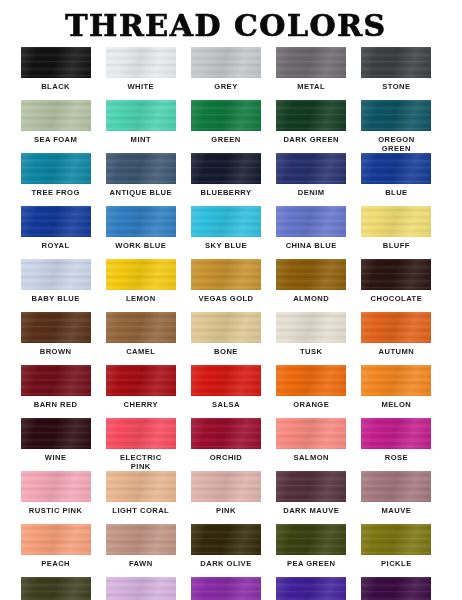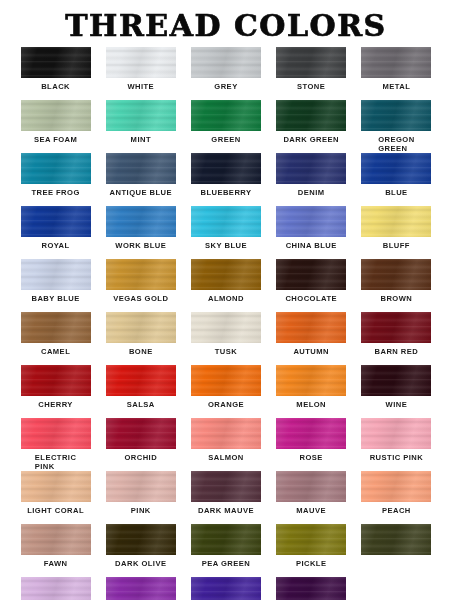--- a/index.html
+++ b/index.html
@@ -79,21 +79,21 @@
         rgba(0,0,0,0.05) 100%
       );
     pointer-events: none;
   }
   .label {
     font-family: "Liberation Sans", sans-serif;
     font-size: 7.6px;
     font-weight: bold;
     letter-spacing: 0.45px;
     color: #1b1b1b;
-    text-align: left;
+    text-align: center;
     line-height: 9px;
     margin-top: 4px;
     white-space: pre-line;
     text-transform: uppercase;
   }
   #bottom-rule {
     height: 2px;
     background: #1b1b1b;
     margin: 0 2px 2px 2px;
   }
@@ -112,26 +112,26 @@
       </div>
       <div class="cell">
         <div class="swatch" style="background-color: rgb(233, 236, 239);"></div>
         <div class="label">WHITE</div>
       </div>
       <div class="cell">
         <div class="swatch" style="background-color: rgb(197, 201, 204);"></div>
         <div class="label">GREY</div>
       </div>
       <div class="cell">
+        <div class="swatch" style="background-color: rgb(110, 106, 112);"></div>
+        <div class="label">METAL</div>
+      </div>
+      <div class="cell">
         <div class="swatch" style="background-color: rgb(61, 63, 65);"></div>
         <div class="label">STONE</div>
-      </div>
-      <div class="cell">
-        <div class="swatch" style="background-color: rgb(110, 106, 112);"></div>
-        <div class="label">METAL</div>
       </div>
       <div class="cell">
         <div class="swatch" style="background-color: rgb(182, 194, 164);"></div>
         <div class="label">SEA FOAM</div>
       </div>
       <div class="cell">
         <div class="swatch" style="background-color: rgb(77, 212, 178);"></div>
         <div class="label">MINT</div>
       </div>
       <div class="cell">
@@ -185,20 +185,24 @@
       </div>
       <div class="cell">
         <div class="swatch" style="background-color: rgb(242, 221, 114);"></div>
         <div class="label">BLUFF</div>
       </div>
       <div class="cell">
         <div class="swatch" style="background-color: rgb(204, 213, 234);"></div>
         <div class="label">BABY BLUE</div>
       </div>
       <div class="cell">
+        <div class="swatch" style="background-color: rgb(245, 203, 14);"></div>
+        <div class="label">LEMON</div>
+      </div>
+      <div class="cell">
         <div class="swatch" style="background-color: rgb(201, 147, 47);"></div>
         <div class="label">VEGAS GOLD</div>
       </div>
       <div class="cell">
         <div class="swatch" style="background-color: rgb(141, 94, 8);"></div>
         <div class="label">ALMOND</div>
       </div>
       <div class="cell">
         <div class="swatch" style="background-color: rgb(42, 20, 16);"></div>
         <div class="label">CHOCOLATE</div>

